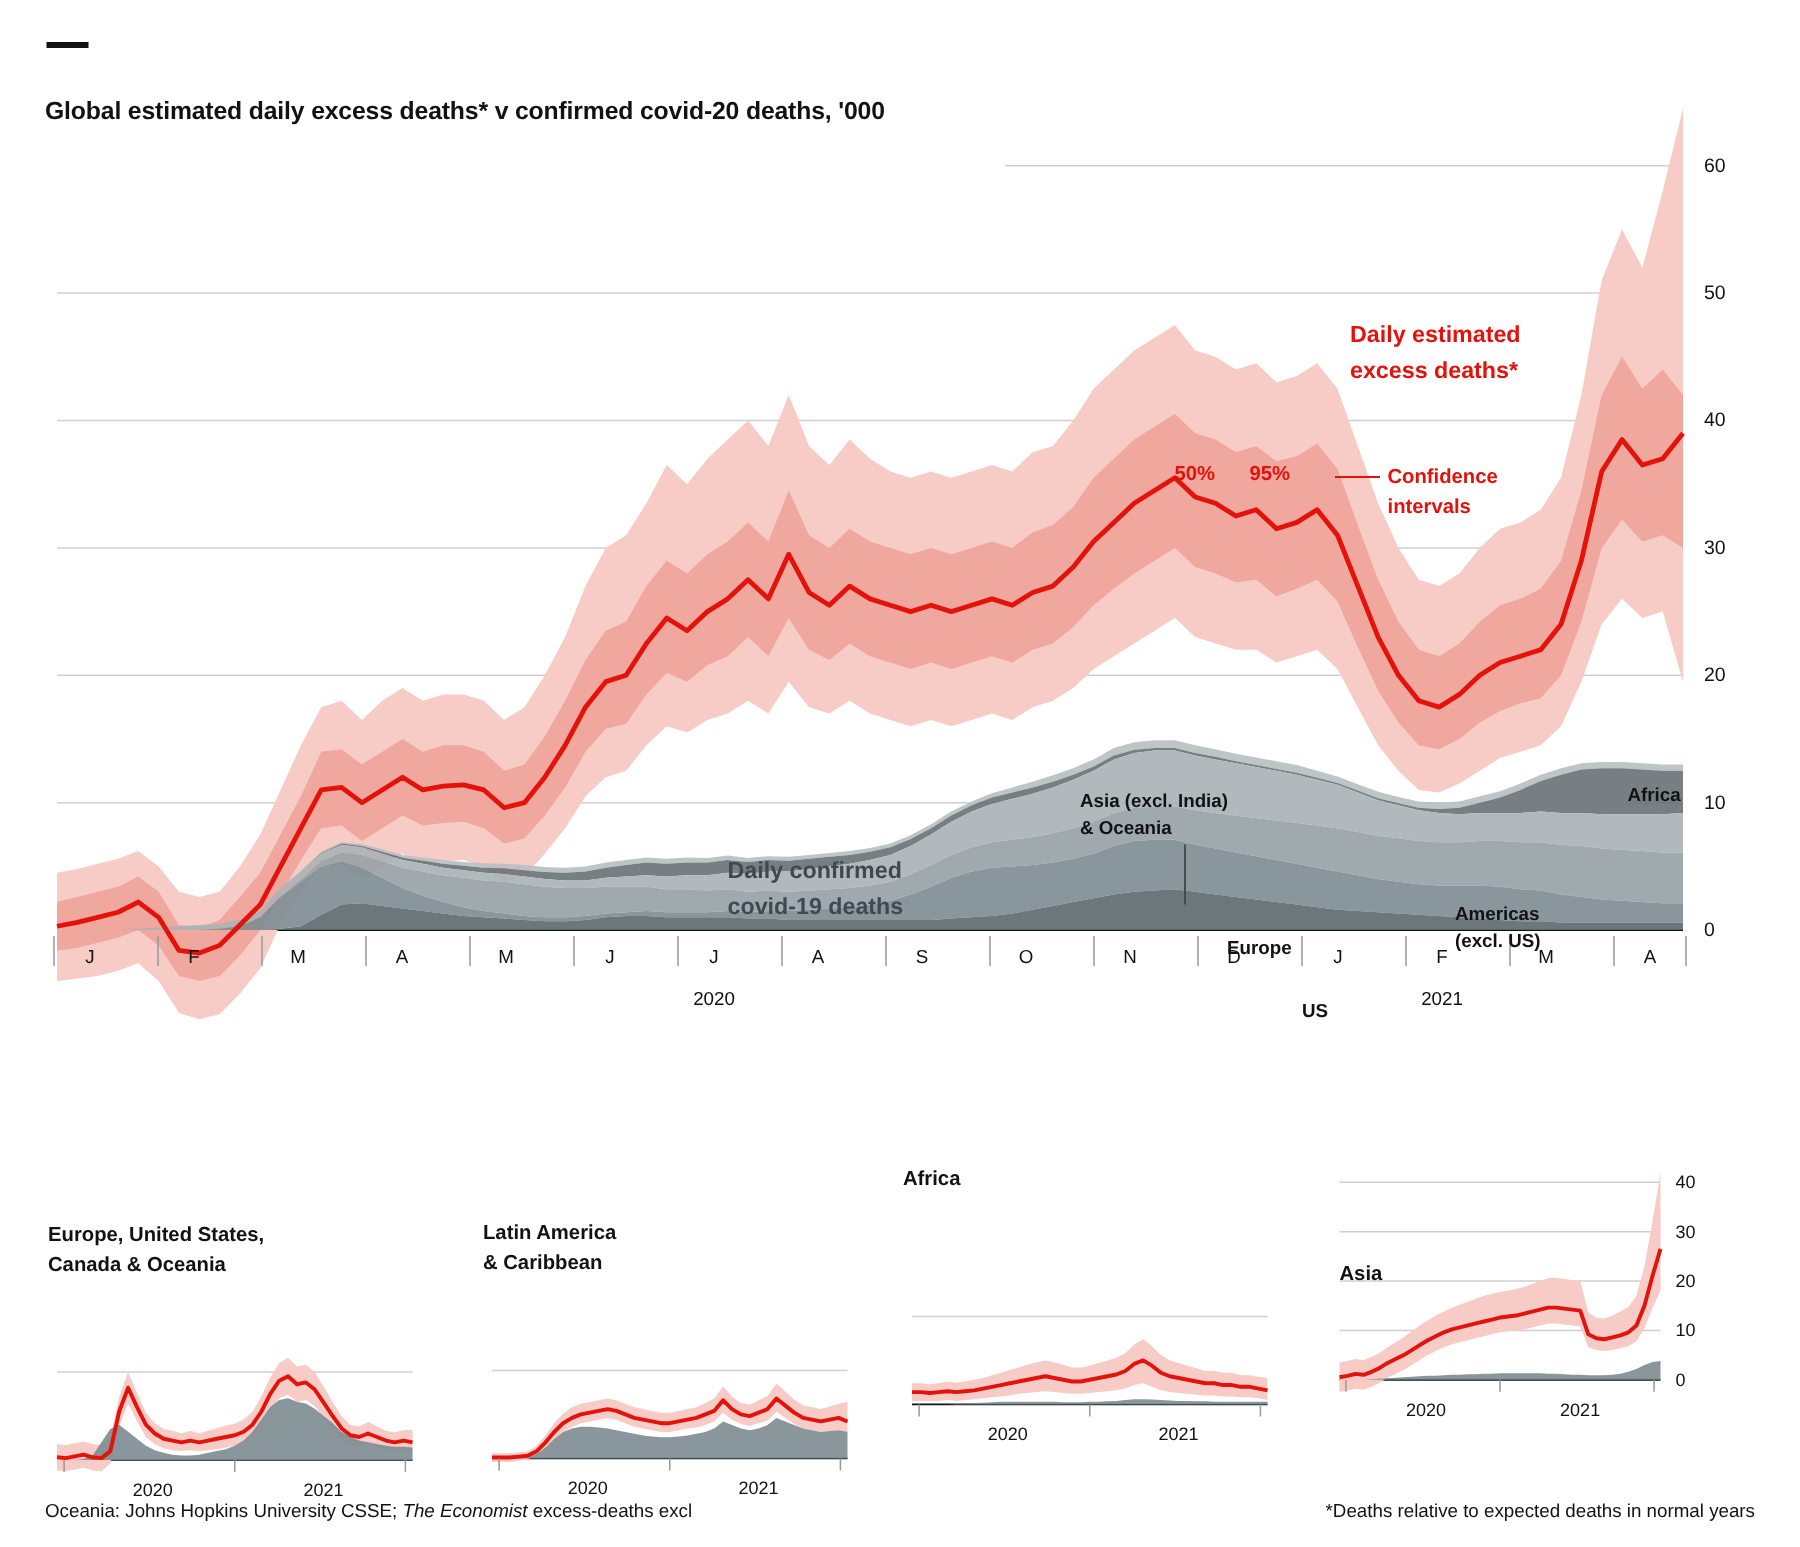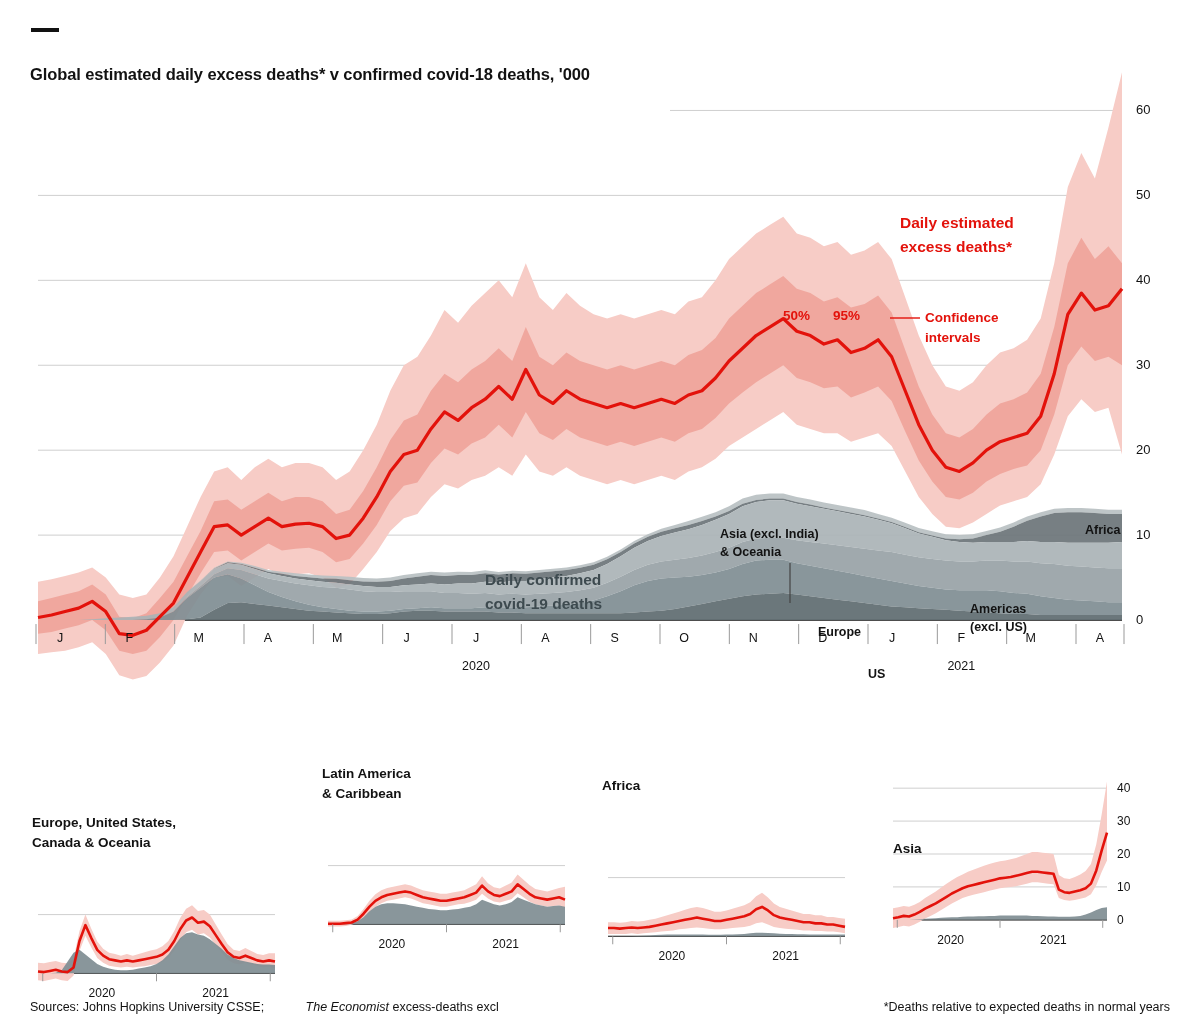--- a/index.html
+++ b/index.html
@@ -48,33 +48,33 @@
   }
   .small-title{
     font-size:13.5px;font-weight:700;fill:#121212;
   }
   .small-tick{
     font-size:12px;fill:#121212;
   }
   .footer{
     position:absolute;left:30px;top:1000px;font-size:12.5px;color:#121212;
   }
-  .footer i{margin-left:38px;}
+  .footer i{}
   .footnote{
     position:absolute;right:30px;top:1000px;font-size:12.5px;color:#121212;margin-left:16px;
   }
   .smallmult{
     position:absolute;
   }
 </style>
 </head>
 <body>
 
 <div class="rule-top"></div>
-<div class="title">Global estimated daily excess deaths* v confirmed covid-18 deaths, '000</div>
+<div class="title">Global estimated daily excess deaths* v confirmed covid-20 deaths, '000</div>
 
 <div class="chart-main">
   <svg id="main-svg" width="1140" height="700" viewBox="0 0 1140 700">
       <line x1="8" y1="592.054794520548" x2="1092" y2="592.054794520548" stroke="#121212" stroke-width="1.3"></line>
       <text x="1106" y="596.054794520548" class="ytick">0</text>
       <line x1="8" y1="507.1232876712329" x2="1092" y2="507.1232876712329" stroke="#cfcfcf" stroke-width="1"></line>
       <text x="1106" y="511.1232876712329" class="ytick">10</text>
       <line x1="8" y1="422.1917808219178" x2="1092" y2="422.1917808219178" stroke="#cfcfcf" stroke-width="1"></line>
       <text x="1106" y="426.1917808219178" class="ytick">20</text>
       <line x1="8" y1="337.26027397260276" x2="1092" y2="337.26027397260276" stroke="#cfcfcf" stroke-width="1"></line>
@@ -159,21 +159,21 @@
       <polyline points="8.00,174.51 13.93,175.09 19.85,173.92 25.77,172.75 31.70,174.51 37.63,175.09 43.55,170.40 49.48,144.00 55.40,128.16 61.33,141.07 67.25,152.80 73.17,158.67 79.10,162.19 85.03,163.36 90.95,164.53 96.88,163.36 102.80,164.53 108.72,163.36 114.65,162.19 120.58,161.01 126.50,159.84 132.43,157.49 138.35,152.80 144.28,144.00 150.20,132.27 156.13,123.47 162.05,120.53 167.97,125.81 173.90,124.64 179.82,129.33 185.75,138.13 191.68,146.93 197.60,155.15 203.53,159.84 209.45,161.01 215.38,158.67 221.30,161.01 227.22,163.36 233.15,164.53 239.07,163.36 245.00,164.53" fill="none" stroke="#e3120b" stroke-width="2.6" stroke-linejoin="round"></polyline>
       <text x="2" y="30" class="small-title">Europe, United States,</text>
       <text x="2" y="50" class="small-title">Canada &amp; Oceania</text>
       <line x1="12.74" y1="176.26666666666668" x2="12.74" y2="184.26666666666668" stroke="#999" stroke-width="1"></line>
       <line x1="126.5" y1="176.26666666666668" x2="126.5" y2="184.26666666666668" stroke="#999" stroke-width="1"></line>
       <line x1="240.26" y1="176.26666666666668" x2="240.26" y2="184.26666666666668" stroke="#999" stroke-width="1"></line>
       <text x="71.8952" y="200.26666666666668" class="small-tick" text-anchor="middle">2020</text>
       <text x="185.6552" y="200.26666666666668" class="small-tick" text-anchor="middle">2021</text>
     </svg>
 </div>
-<div class="smallmult" style="left:320px;top:748px;width:260px;height:215px;">
+<div class="smallmult" style="left:320px;top:796px;width:260px;height:215px;">
   <svg class="sm-svg" width="260" height="215" viewBox="0 0 260 215">
       <line x1="8" y1="117.6" x2="245" y2="117.6" stroke="#cfcfcf" stroke-width="1"></line>
       <line x1="8" y1="176.26666666666668" x2="245" y2="176.26666666666668" stroke="#121212" stroke-width="1.2"></line>
       <polygon points="8.00,172.75 13.93,172.75 19.85,172.75 25.77,172.16 31.70,171.57 37.63,168.05 43.55,161.01 49.48,152.80 55.40,146.35 61.33,142.24 67.25,139.89 73.17,138.72 79.10,137.55 85.03,136.37 90.95,137.55 96.88,139.89 102.80,142.24 108.72,143.41 114.65,144.59 120.58,145.76 126.50,145.76 132.43,144.59 138.35,143.41 144.28,142.24 150.20,139.31 156.13,136.37 162.05,128.16 167.97,135.20 173.90,139.31 179.82,140.48 185.75,137.55 191.68,134.61 197.60,126.40 203.53,131.68 209.45,136.96 215.38,141.07 221.30,142.24 227.22,143.41 233.15,141.65 239.07,139.89 245.00,138.72 245.00,159.84 239.07,157.49 233.15,158.08 227.22,158.67 221.30,157.49 215.38,156.32 209.45,153.39 203.53,149.28 197.60,145.17 191.68,151.04 185.75,152.80 179.82,154.56 173.90,153.39 167.97,150.45 162.05,145.76 156.13,151.63 150.20,153.97 144.28,155.73 138.35,156.32 132.43,157.49 126.50,158.67 120.58,158.67 114.65,157.49 108.72,156.32 102.80,155.15 96.88,152.80 90.95,150.45 85.03,149.28 79.10,150.45 73.17,151.63 67.25,152.80 61.33,155.15 55.40,158.67 49.48,163.95 43.55,169.81 37.63,174.51 31.70,176.85 25.77,178.03 19.85,178.61 13.93,178.61 8.00,178.61" fill="#f7ccc6"></polygon>
       <polygon points="8.00,176.27 13.93,176.27 19.85,176.27 25.77,175.68 31.70,175.09 37.63,173.33 43.55,169.23 49.48,163.36 55.40,158.67 61.33,156.32 67.25,155.15 73.17,155.15 79.10,155.73 85.03,156.32 90.95,157.49 96.88,158.67 102.80,159.84 108.72,161.01 114.65,161.60 120.58,162.19 126.50,162.19 132.43,161.60 138.35,161.01 144.28,159.84 150.20,158.67 156.13,156.32 162.05,151.63 167.97,153.97 173.90,156.32 179.82,157.49 185.75,156.32 191.68,153.97 197.60,149.28 203.53,151.63 209.45,153.97 215.38,156.32 221.30,157.49 227.22,158.67 233.15,158.08 239.07,157.49 245.00,158.67 245.00,176.27 8.00,176.27" fill="#7f8d92" opacity="0.92"></polygon>
       <polyline points="8.00,175.68 13.93,175.68 19.85,175.68 25.77,175.09 31.70,174.51 37.63,171.57 43.55,165.71 49.48,158.67 55.40,152.80 61.33,149.28 67.25,146.93 73.17,145.76 79.10,144.59 85.03,143.41 90.95,144.59 96.88,146.93 102.80,149.28 108.72,150.45 114.65,151.63 120.58,152.80 126.50,152.80 132.43,151.63 138.35,150.45 144.28,149.28 150.20,146.93 156.13,144.59 162.05,137.55 167.97,143.41 173.90,146.93 179.82,148.11 185.75,145.76 191.68,143.41 197.60,136.37 203.53,141.07 209.45,145.76 215.38,149.28 221.30,150.45 227.22,151.63 233.15,150.45 239.07,149.28 245.00,151.63" fill="none" stroke="#e3120b" stroke-width="2.6" stroke-linejoin="round"></polyline>
       <text x="2" y="30" class="small-title">Latin America</text>
       <text x="2" y="50" class="small-title">&amp; Caribbean</text>
       <line x1="12.74" y1="176.26666666666668" x2="12.74" y2="184.26666666666668" stroke="#999" stroke-width="1"></line>
       <line x1="126.5" y1="176.26666666666668" x2="126.5" y2="184.26666666666668" stroke="#999" stroke-width="1"></line>
@@ -214,14 +214,14 @@
       <polyline points="8.00,183.19 13.35,182.20 18.70,180.88 24.05,181.54 29.40,179.57 34.75,176.93 40.10,173.64 45.45,171.01 50.80,168.38 56.15,165.08 61.50,161.79 66.85,158.50 72.20,155.87 77.55,153.23 82.90,151.26 88.25,149.94 93.60,148.63 98.95,147.31 104.30,145.99 109.65,144.68 115.00,143.36 120.35,142.70 125.70,142.04 131.05,140.72 136.40,139.41 141.75,138.09 147.10,136.78 152.45,136.78 157.80,137.43 163.15,138.09 168.50,138.75 173.85,154.55 179.20,157.18 184.55,157.84 189.90,156.53 195.25,155.21 200.60,153.23 205.95,148.63 211.30,135.46 216.65,115.71 222.00,97.60" fill="none" stroke="#e3120b" stroke-width="2.6" stroke-linejoin="round"></polyline>
       <text x="8" y="118" class="small-title">Asia</text>
       <line x1="12.280000000000001" y1="184.83333333333334" x2="12.280000000000001" y2="192.83333333333334" stroke="#999" stroke-width="1"></line>
       <line x1="115" y1="184.83333333333334" x2="115" y2="192.83333333333334" stroke="#999" stroke-width="1"></line>
       <line x1="217.72" y1="184.83333333333334" x2="217.72" y2="192.83333333333334" stroke="#999" stroke-width="1"></line>
       <text x="65.6944" y="208.83333333333334" class="small-tick" text-anchor="middle">2020</text>
       <text x="168.4144" y="208.83333333333334" class="small-tick" text-anchor="middle">2021</text>
     </svg>
 </div>
 
-<div class="footer"><span>Sources: Johns Hopkins University CSSE; </span><i>The Economist</i><span> excess-deaths excl</span></div>
+<div class="footer"><span>Oceania: Johns Hopkins University CSSE; </span><i>The Economist</i><span> excess-deaths excl</span></div>
 <div class="footnote">*Deaths relative to expected deaths in normal years</div>
 
 </body></html>

